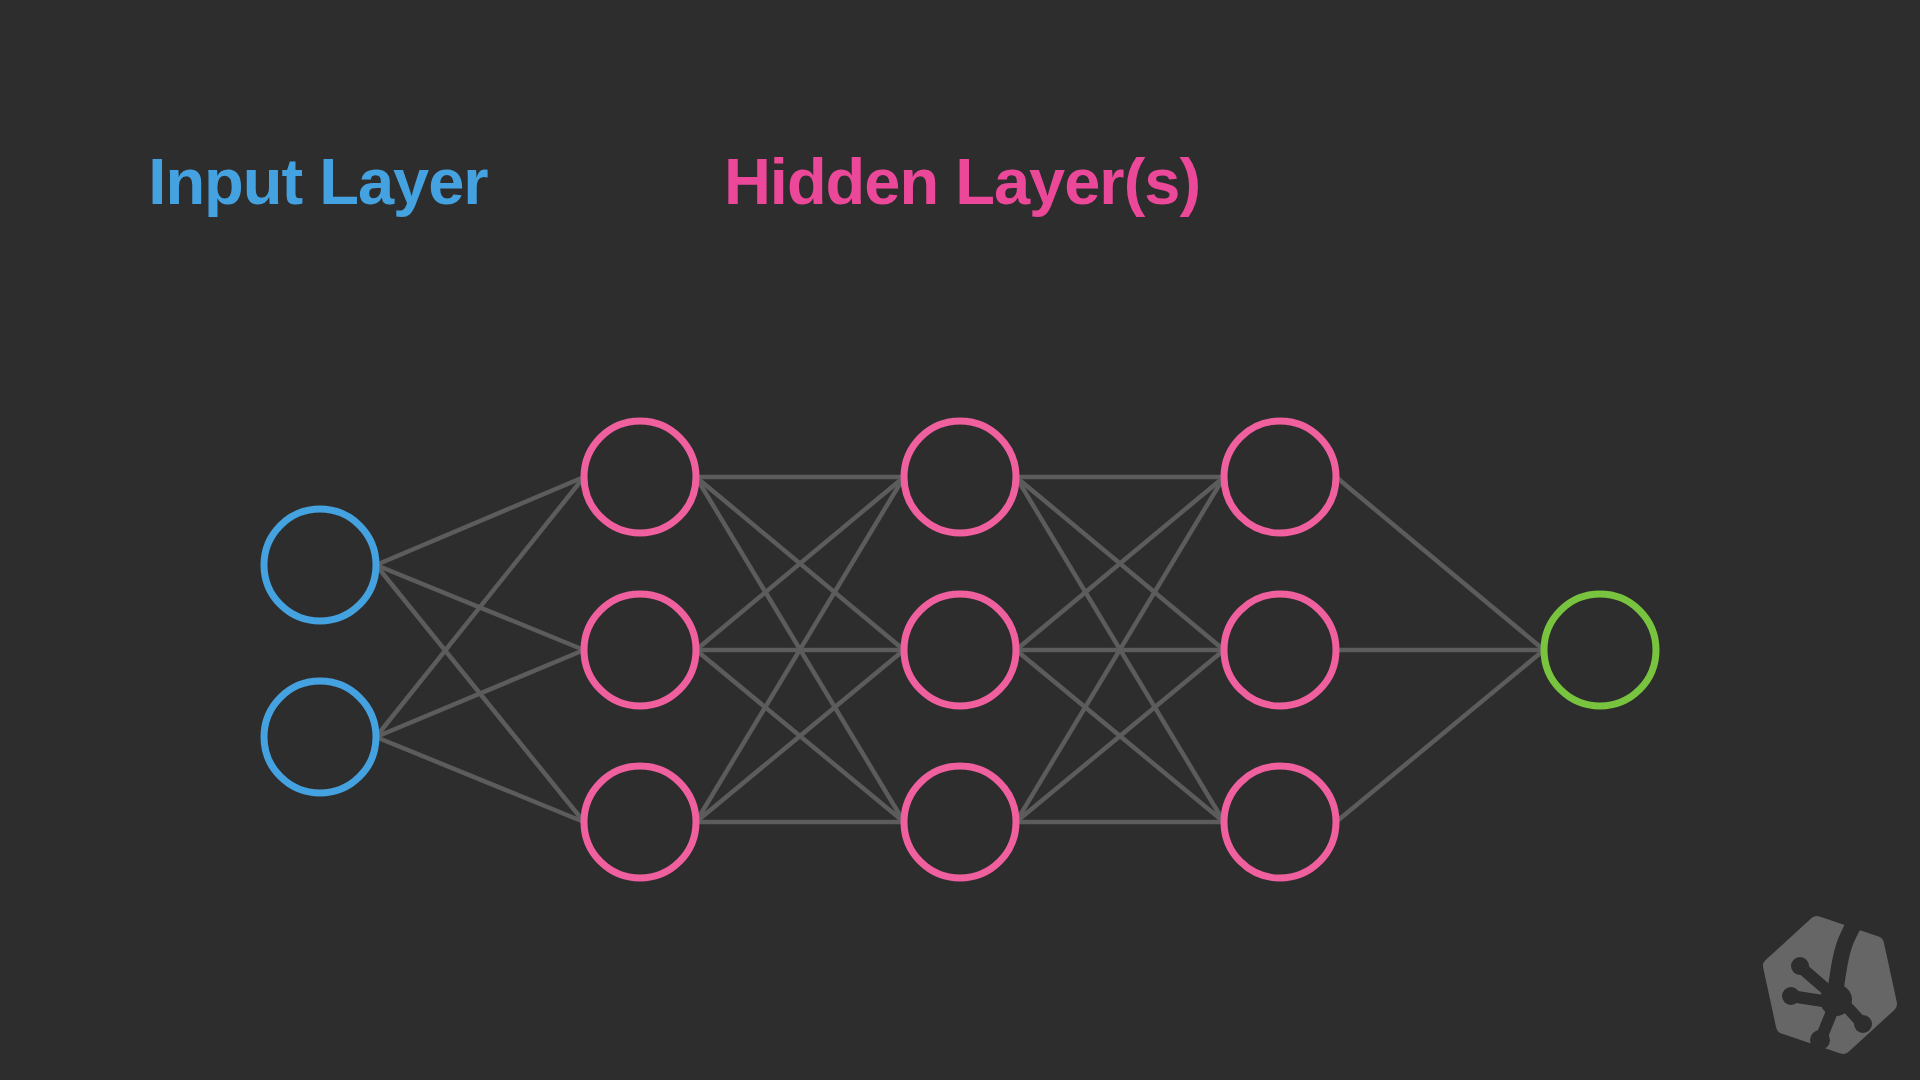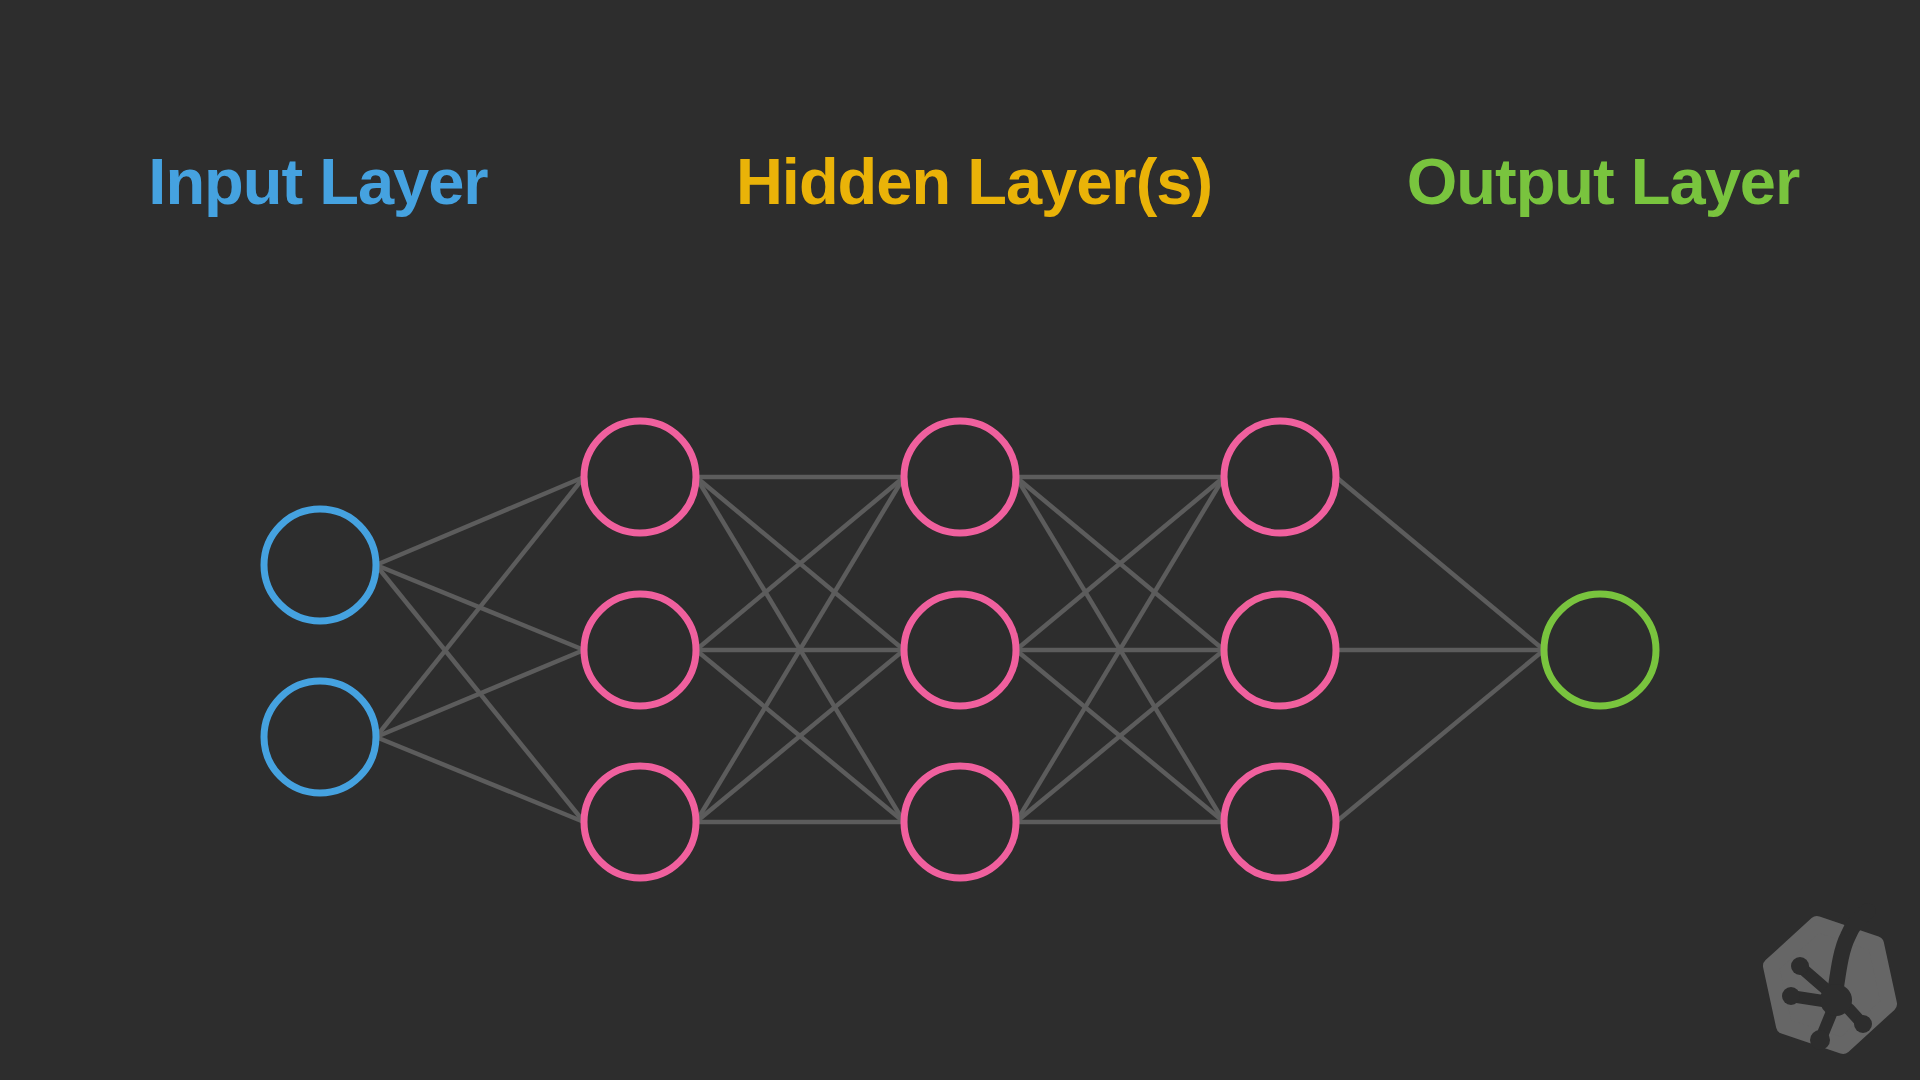--- a/index.html
+++ b/index.html
@@ -95,16 +95,15 @@
         <circle cx="1836" cy="1000" r="16"></circle>
         <circle cx="1800" cy="966" r="9"></circle>
         <circle cx="1791" cy="996" r="9"></circle>
         <circle cx="1820" cy="1040" r="10"></circle>
         <circle cx="1863" cy="1024" r="9"></circle>
       </g>
     </g>
   </svg>
 
   <div class="layer-title" id="title-input" style="left: 318px; top: 181px; color: rgb(69, 162, 224);">Input Layer</div>
-  <div class="layer-title" id="title-hidden" style="left: 962px; top: 181px; color: #eab308; margin-left: 12px;">Hidden Layer(s)</div>
-  <div class="layer-title" id="title-output" style="left: 1603px; top: 181px; color: rgb(121, 196, 62);">Output Layer</div>
+  <div class="layer-title" id="title-hidden" style="left: 962px; top: 181px; color: #ec4899;">Hidden Layer(s)</div>
 
 </div>
 
 </body></html>

